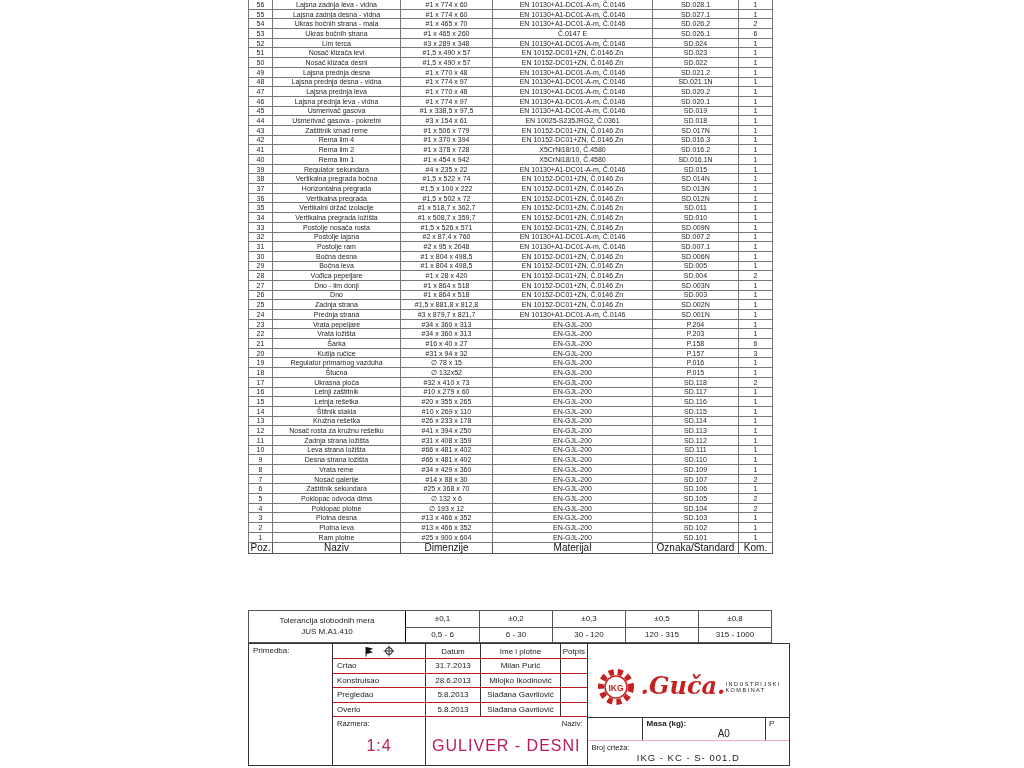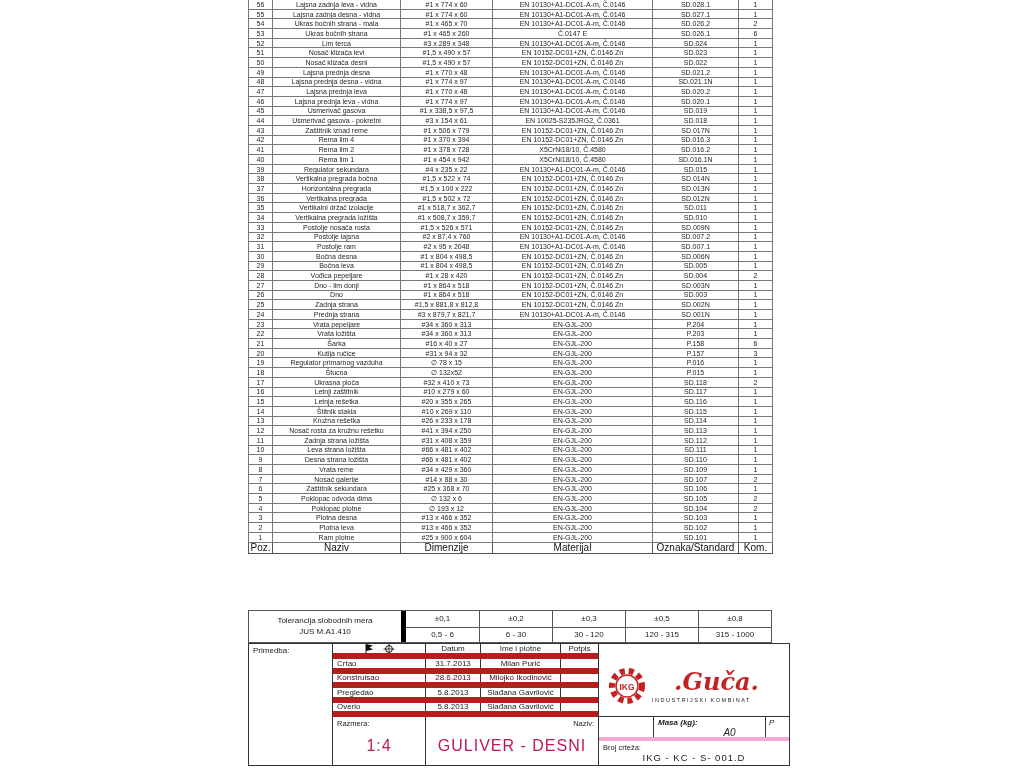--- a/index.html
+++ b/index.html
@@ -21,53 +21,53 @@
   }
   table.parts tr.header-row td { font-size:10px; height:11px; color:#111; border-color:#555; }
   col.c-poz{width:24px} col.c-naziv{width:128px} col.c-dim{width:92px}
   col.c-mat{width:160px} col.c-ozn{width:86px} col.c-kom{width:34px}
 
   
   .tol {
     position:absolute; left:248px; top:610px; width:524px; height:33px;
     border:1px solid #555; display:flex; font-size:8px; background:#fff;
   }
-  .tol-label { width:157px; border-right:5px solid #000000; display:flex; flex-direction:column; justify-content:center; align-items:center; line-height:1.3; }
+  .tol-label { width:157px; border-right:1px solid #000000; display:flex; flex-direction:column; justify-content:center; align-items:center; line-height:1.3; }
   .tol-grid { flex:1; display:grid; grid-template-columns:repeat(5,1fr); grid-template-rows:1fr 1fr; }
   .tol-cell { border-left:1px solid #555; border-top:1px solid #555; display:flex; align-items:center; justify-content:center; }
   .tol-cell:nth-child(5n+1){ border-left:none; }
   .tol-cell:nth-child(-n+5){ border-top:none; }
 
   
   .tblock {
     position:absolute; left:248px; top:643px; width:542px; height:123px;
     border:1px solid #333; display:flex; background:#fff; font-size:8px;
   }
   .left-section { width:350px; display:flex; border-right:1px solid #333; }
   .colA { width:84px; border-right:1px solid #333; padding:2px 4px; }
   .left-rows { flex:1; display:flex; flex-direction:column; }
-  .trow { display:flex; border-bottom:6px solid #b91c1c; height:14.5px; align-items:stretch; }
+  .trow { display:flex; border-bottom:1px solid #b91c1c; height:14.5px; align-items:stretch; }
   .trow.head { height:15px; }
   .cB { width:93px; border-right:1px solid #333; display:flex; align-items:center; padding:0 4px; overflow:hidden; white-space:nowrap; }
   .cC { width:55px; border-right:1px solid #333; display:flex; align-items:center; justify-content:center; overflow:hidden; white-space:nowrap; }
   .cD { width:80px; border-right:1px solid #333; display:flex; align-items:center; justify-content:center; overflow:hidden; white-space:nowrap; }
   .cE { flex:1; display:flex; align-items:center; justify-content:center; }
   .trow.head .cB { justify-content:center; gap:8px; }
   .bottom-row { flex:1; display:flex; border-bottom:none; }
   .razmera-cell { width:93px; border-right:1px solid #333; padding:2px 4px; display:flex; flex-direction:column; }
   .naziv-cell { flex:1; padding:2px 4px; display:flex; flex-direction:column;text-align:right; }
   .small-label { font-size:7.5px; color:#222; }
   .big-val { flex:1; display:flex; align-items:center; justify-content:center; font-size:16px; letter-spacing:1px; color:#be185d; }
 
   .right-section { flex:1; display:flex; flex-direction:column; }
   .logo-cell { height:69px; border-bottom:1px solid #333; display:flex; align-items:center; padding:3px 8px; gap:5px;margin-top:12px; }
-  .logo-textcol { flex:1; display:flex; flex-direction:column; align-items:flex-start; }
+  .logo-textcol { flex:1; display:flex; flex-direction:row; align-items:center; }
   .logo-script { font-family:"DejaVu Serif", serif; font-style:italic; font-weight:bold; font-size:24px; line-height:1.1; align-self:center; }
   .logo-sub { font-size:5.5px; letter-spacing:1.5px; color:#222; margin-top:1px; }
-  .masa-row { height:24px; border-bottom:4px solid #f9a8d4; display:flex;font-style:italic; }
+  .masa-row { height:24px; border-bottom:1px solid #f9a8d4; display:flex; }
   .masa-spacer { width:55px; border-right:1px solid #333; }
   .masa-cell { flex:1; padding:1px 4px; display:flex; flex-direction:column; }
   .masa-cell .fmt { flex:1; display:flex; align-items:center; justify-content:center; font-size:10px; padding-left:40px; }
   .frag-cell { width:24px; border-left:1px solid #333; padding:1px 3px; font-size:8px; }
   .broj-row { flex:1; padding:2px 4px; display:flex; flex-direction:column; }
   .broj-row .val { flex:1; display:flex; align-items:center; justify-content:center; font-size:9.5px; letter-spacing:1px; }
 
   .masa-label { font-weight:bold; font-size:8px; }
   svg.sym { display:block; }
 </style>

